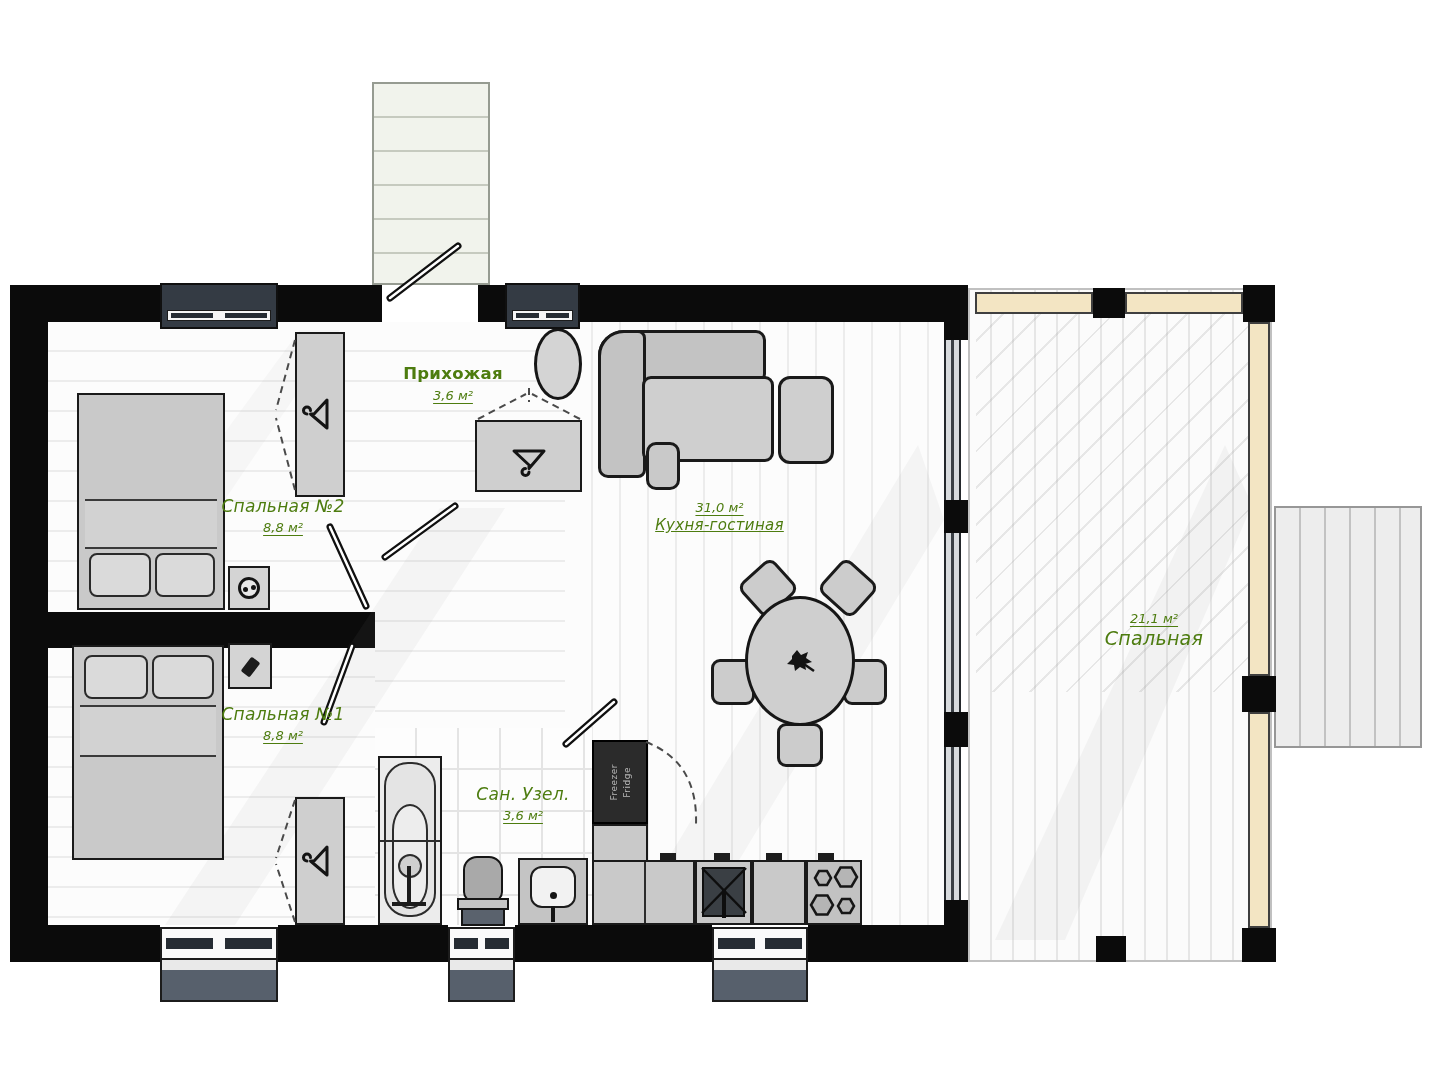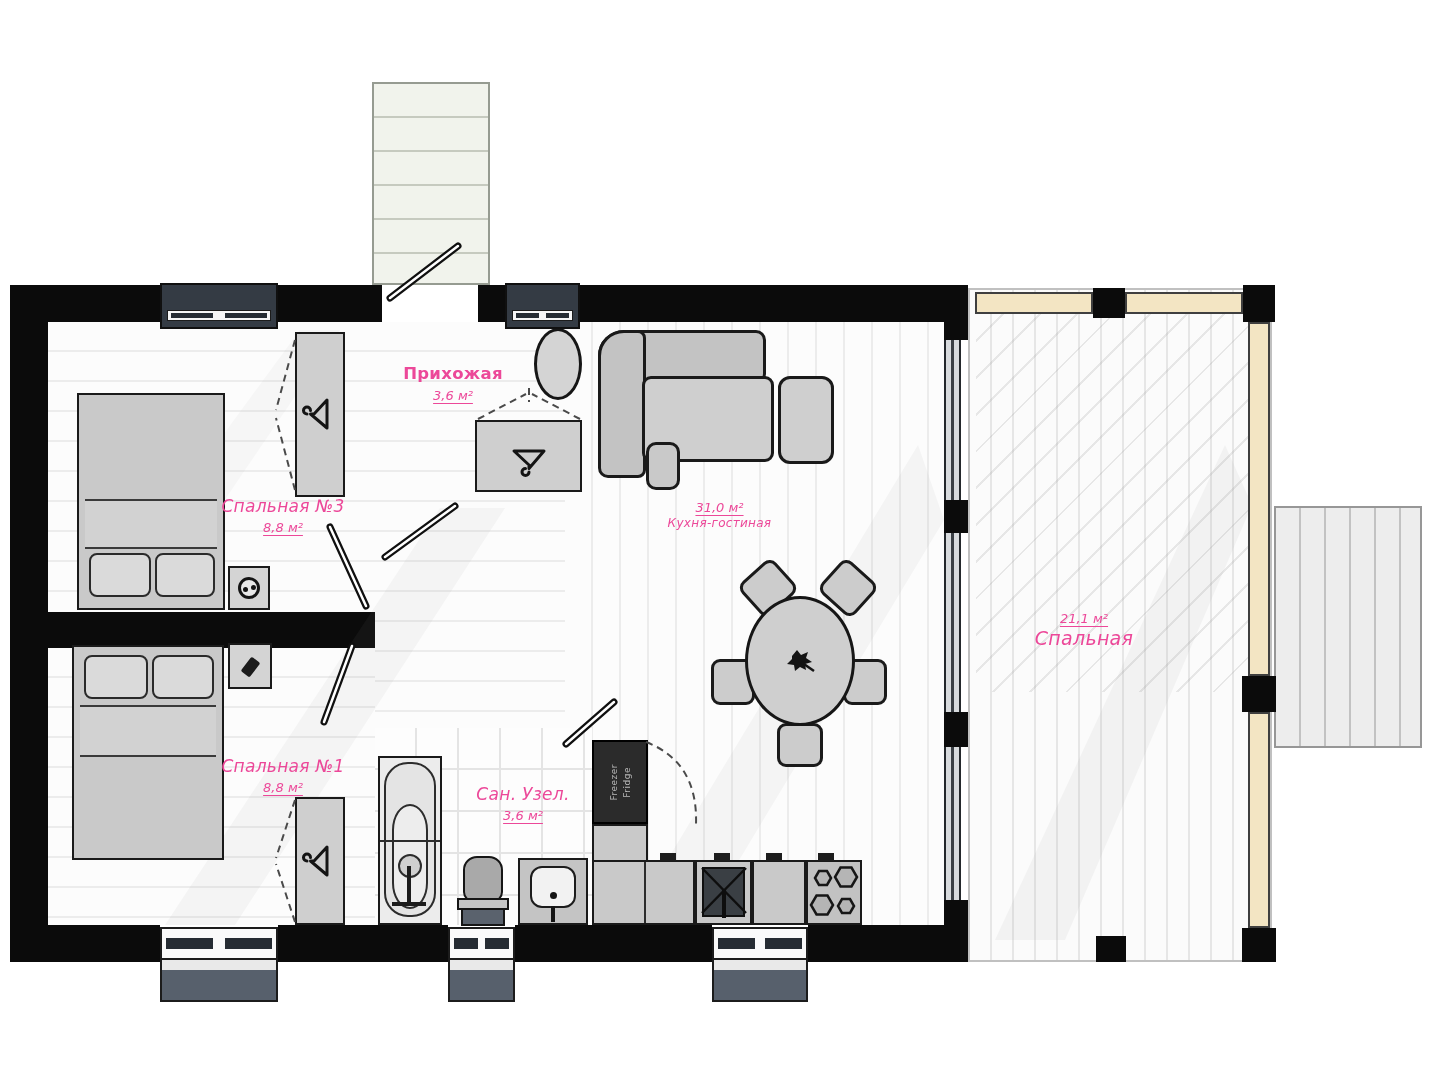--- a/index.html
+++ b/index.html
@@ -14,21 +14,21 @@
   .planks-v{background:#fcfcfc;background-image:repeating-linear-gradient(to right,transparent 0 26px,#ececec 26px 28px);}
   .tiles{background:#fdfdfd;background-image:
      repeating-linear-gradient(to right,transparent 0 40px,#e4e4e4 40px 42px),
      repeating-linear-gradient(to bottom,transparent 0 40px,#e4e4e4 40px 42px);}
   .terrace-floor{background:#fbfbfb;background-image:repeating-linear-gradient(to right,transparent 0 20px,#e6e6e6 20px 22px);border:2px solid #c0c0c0;}
   .terrace-floor::after{content:"";position:absolute;left:2%;top:2%;width:96%;height:58%;
      background:repeating-linear-gradient(135deg,rgba(150,150,150,.20) 0 2px,transparent 2px 26px);}
   
   .furn{position:absolute;background:#cccccc;border:2px solid #1a1a1a;box-sizing:border-box;z-index:3;}
   .soft{border-width:3px;border-radius:9px;}
-  .lbl{position:absolute;text-align:center;color:#ec4899;z-index:7;line-height:1.25;}
+  .lbl{position:absolute;text-align:center;color:#4d7c0f;z-index:7;line-height:1.25;}
   .lbl .nm{font-style:italic;font-size:17px;letter-spacing:.3px;}
   .lbl .ar{font-style:italic;font-size:13px;text-decoration:underline;text-underline-offset:3px;margin-top:3px;}
   .lbl.bold .nm{font-style:normal;font-weight:bold;font-size:16.5px;}
   .lbl.big .nm{font-size:19px;}
   
   .wint{position:absolute;top:283px;height:46px;background:#343b44;border:2px solid #101010;box-sizing:border-box;z-index:6;}
   .wband{position:absolute;left:5px;right:5px;bottom:6px;height:11px;background:#f6f6f6;border:1px solid #1c1c1c;
      padding:2px 3px;box-sizing:border-box;background-clip:border-box;}
   .wband::after{content:"";display:block;width:100%;height:100%;
      background:linear-gradient(to right,#262c33 0 44%,transparent 44% 56%,#262c33 56% 100%);}
@@ -256,33 +256,33 @@
       <path d="M792 656 l5 -6 l4 5 l7 -3 l-2 6 l6 4 l-7 2 l1 6 l-6 -3 l-5 4 l-1 -6 l-7 -1 l5 -5 z" fill="#141414"></path>
       <path d="M801 662 l13 9" stroke="#141414" stroke-width="2.5"></path>
     </g>
   </svg>
 
   <div class="lbl bold" style="left:398px;top:364px;width:110px;">
     <div class="nm">Прихожая</div>
     <div class="ar">3,6 м²</div>
   </div>
   <div class="lbl" style="left:218px;top:496px;width:130px;">
-    <div class="nm">Спальная №3</div>
+    <div class="nm">Спальная №2</div>
     <div class="ar">8,8 м²</div>
   </div>
-  <div class="lbl" style="left:218px;top:756px;width:130px;">
+  <div class="lbl" style="left:218px;top:704px;width:130px;">
     <div class="nm">Спальная №1</div>
     <div class="ar">8,8 м²</div>
   </div>
   <div class="lbl" style="left:627px;top:497px;width:185px;">
     <div class="ar">31,0 м²</div>
-    <div class="nm" style="font-size:12px;">Кухня-гостиная</div>
+    <div class="nm" style="font-size:15px;text-decoration:underline;">Кухня-гостиная</div>
   </div>
   <div class="lbl" style="left:468px;top:784px;width:110px;">
     <div class="nm">Сан. Узел.</div>
     <div class="ar">3,6 м²</div>
   </div>
-  <div class="lbl big" style="left:1024px;top:608px;width:120px;">
+  <div class="lbl big" style="left:1094px;top:608px;width:120px;">
     <div class="ar">21,1 м²</div>
     <div class="nm">Спальная</div>
   </div>
 
 </div>
 
 </body></html>

